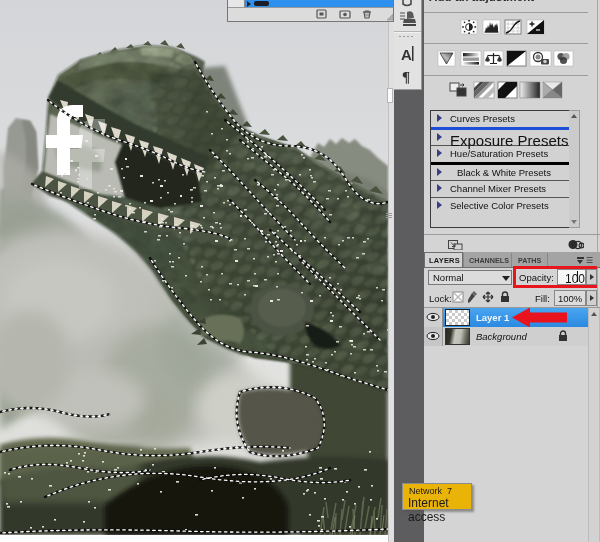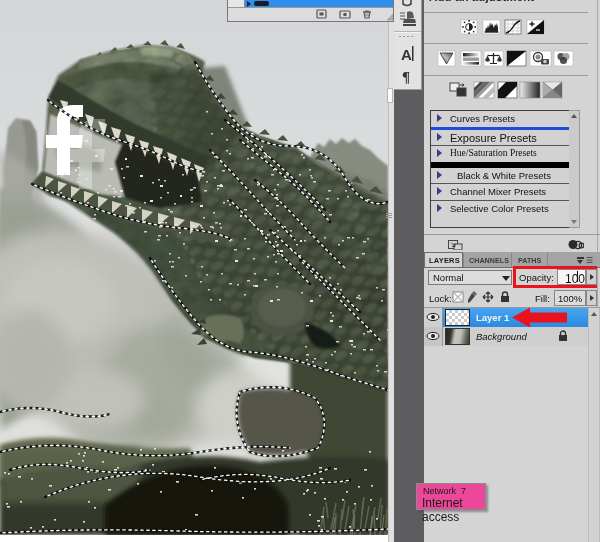--- a/index.html
+++ b/index.html
@@ -849,23 +849,23 @@
     </g>
   </svg>
 
   <div class="abs" style="left:6px;top:110px;width:139px;height:116px;background:#d2d2d2;border:1px solid #3c3c3c;">
     <div style="height:15.6px;border-bottom:3px solid #1d4ed8;position:relative;">
         <span style="position:absolute;left:6px;top:3px;width:0;height:0;border-left:5px solid #3b3b86;border-top:4px solid transparent;border-bottom:4px solid transparent;"></span>
         <span style="position:absolute;left:19px;top:2px;font-size:9.5px;color:#111;">Curves Presets</span>
       </div>
     <div style="height:15.6px;border-bottom:1px solid #555;position:relative;">
         <span style="position:absolute;left:6px;top:3px;width:0;height:0;border-left:5px solid #3b3b86;border-top:4px solid transparent;border-bottom:4px solid transparent;"></span>
-        <span style="position:absolute;left:19px;top:2px;font-size:11px;color:#111;">Exposure Presets</span>
+        <span style="position:absolute;left:19px;top:2px;font-size:15px;color:#111;">Exposure Presets</span>
       </div>
-    <div style="height:15.6px;border-bottom:6px solid #000000;position:relative;font-family:Liberation Serif, serif;">
+    <div style="height:15.6px;border-bottom:3px solid #000000;position:relative;">
         <span style="position:absolute;left:6px;top:3px;width:0;height:0;border-left:5px solid #3b3b86;border-top:4px solid transparent;border-bottom:4px solid transparent;"></span>
         <span style="position:absolute;left:19px;top:2px;font-size:9.5px;color:#111;">Hue/Saturation Presets</span>
       </div>
     <div style="height:15.6px;border-bottom:1px solid #555;position:relative;">
         <span style="position:absolute;left:6px;top:3px;width:0;height:0;border-left:5px solid #3b3b86;border-top:4px solid transparent;border-bottom:4px solid transparent;"></span>
         <span style="position:absolute;left:26px;top:2px;font-size:9.5px;color:#111;">Black &amp; White Presets</span>
       </div>
     <div style="height:15.6px;border-bottom:1px solid #555;position:relative;">
         <span style="position:absolute;left:6px;top:3px;width:0;height:0;border-left:5px solid #3b3b86;border-top:4px solid transparent;border-bottom:4px solid transparent;"></span>
         <span style="position:absolute;left:19px;top:2px;font-size:9.5px;color:#111;">Channel Mixer Presets</span>
@@ -983,16 +983,16 @@
     <circle cx="29" cy="5.5" r="1.8" fill="#555"></circle>
     <path d="M48,3 h6 l-1,6 h-4 z" fill="none" stroke="#555" stroke-width="1.1"></path>
     <path d="M47,3 h8 M49,2 h4" stroke="#555" stroke-width="1"></path>
     <path d="M50,4.5 v3 M52,4.5 v3" stroke="#555" stroke-width="0.8"></path>
   </svg>
   <svg style="position:absolute;left:158px;top:13px;" width="8" height="8" xmlns="http://www.w3.org/2000/svg">
     <path d="M7,1 v6 h-6 z" fill="#b0b0b0" stroke="#8a8a8a" stroke-width="0.5"></path>
   </svg>
 </div>
 
-<div class="abs" style="left:416px;top:483px;width:68px;height:25px;background:#ec4899;border:1px solid #8c8c8c;box-shadow:2px 2px 2px rgba(80,80,80,0.55);">
+<div class="abs" style="left:402px;top:483px;width:68px;height:25px;background:#eab308;border:1px solid #8c8c8c;box-shadow:2px 2px 2px rgba(80,80,80,0.55);">
   <div style="position:absolute;left:6px;top:2px;font-size:9px;color:#1a1a1a;">Network&nbsp; 7</div>
   <div style="position:absolute;left:5px;top:12px;font-size:12px;color:#1a1a1a;">Internet access</div>
 </div>
 
 </body></html>

